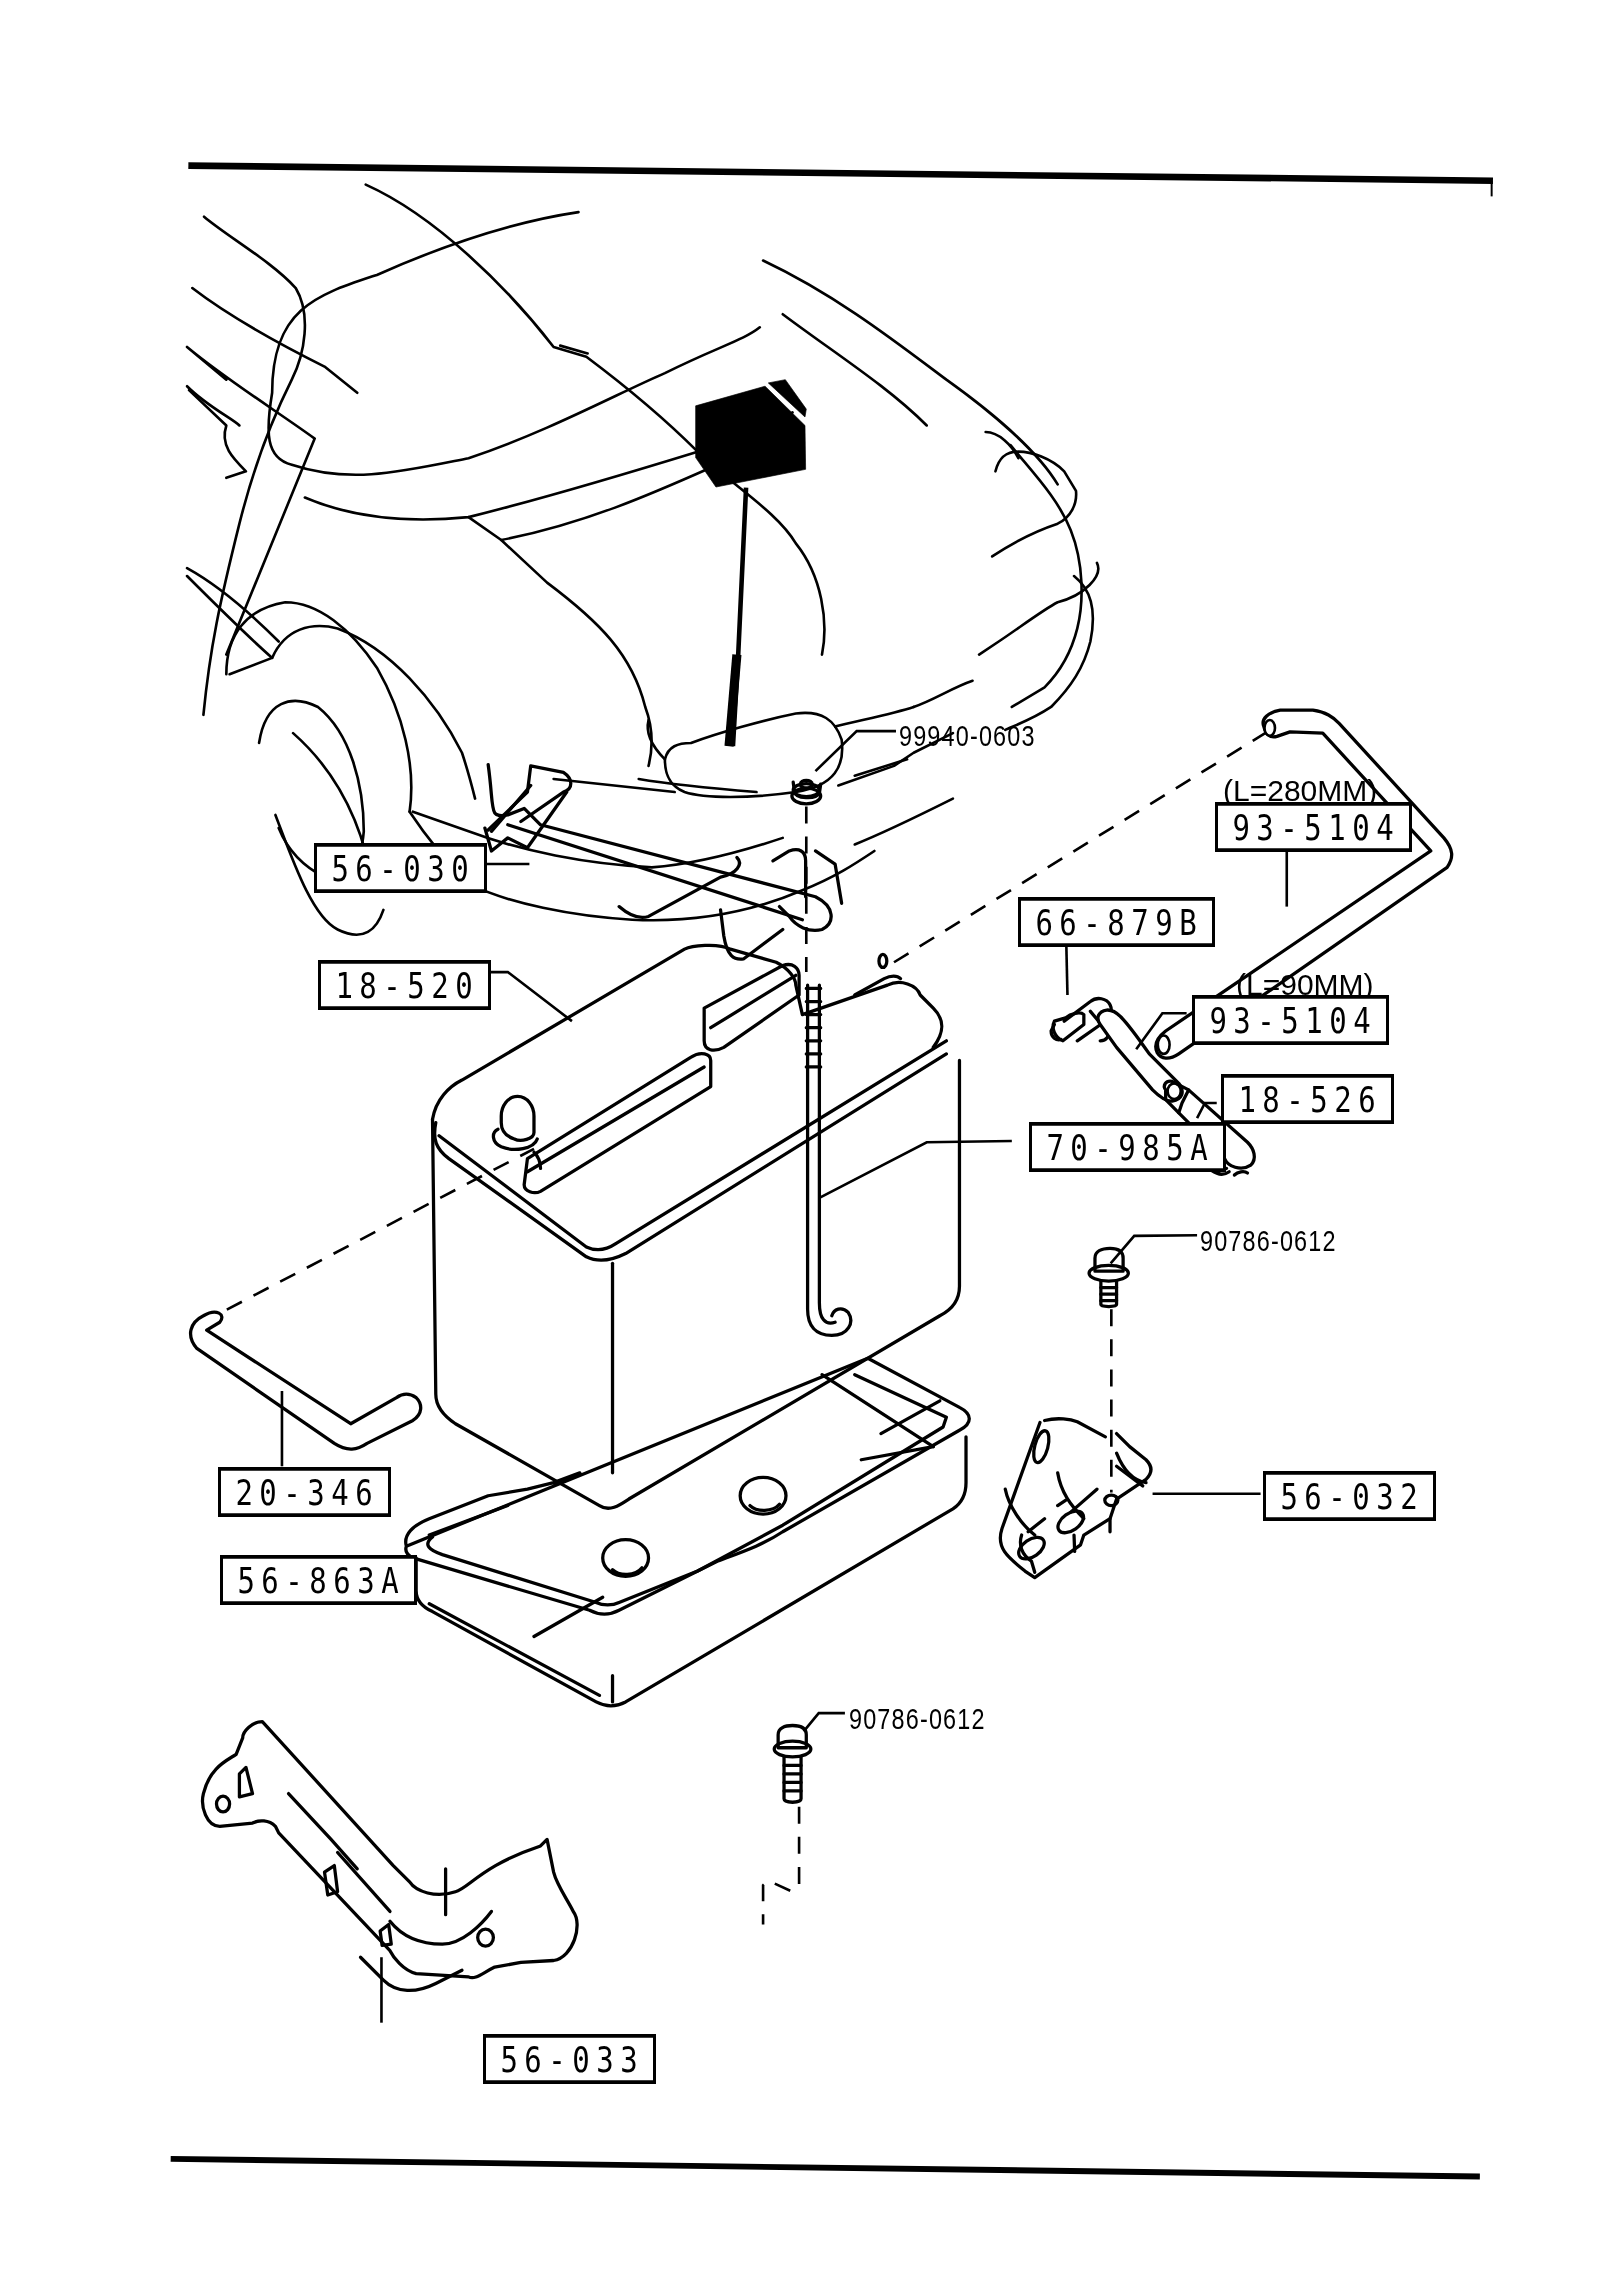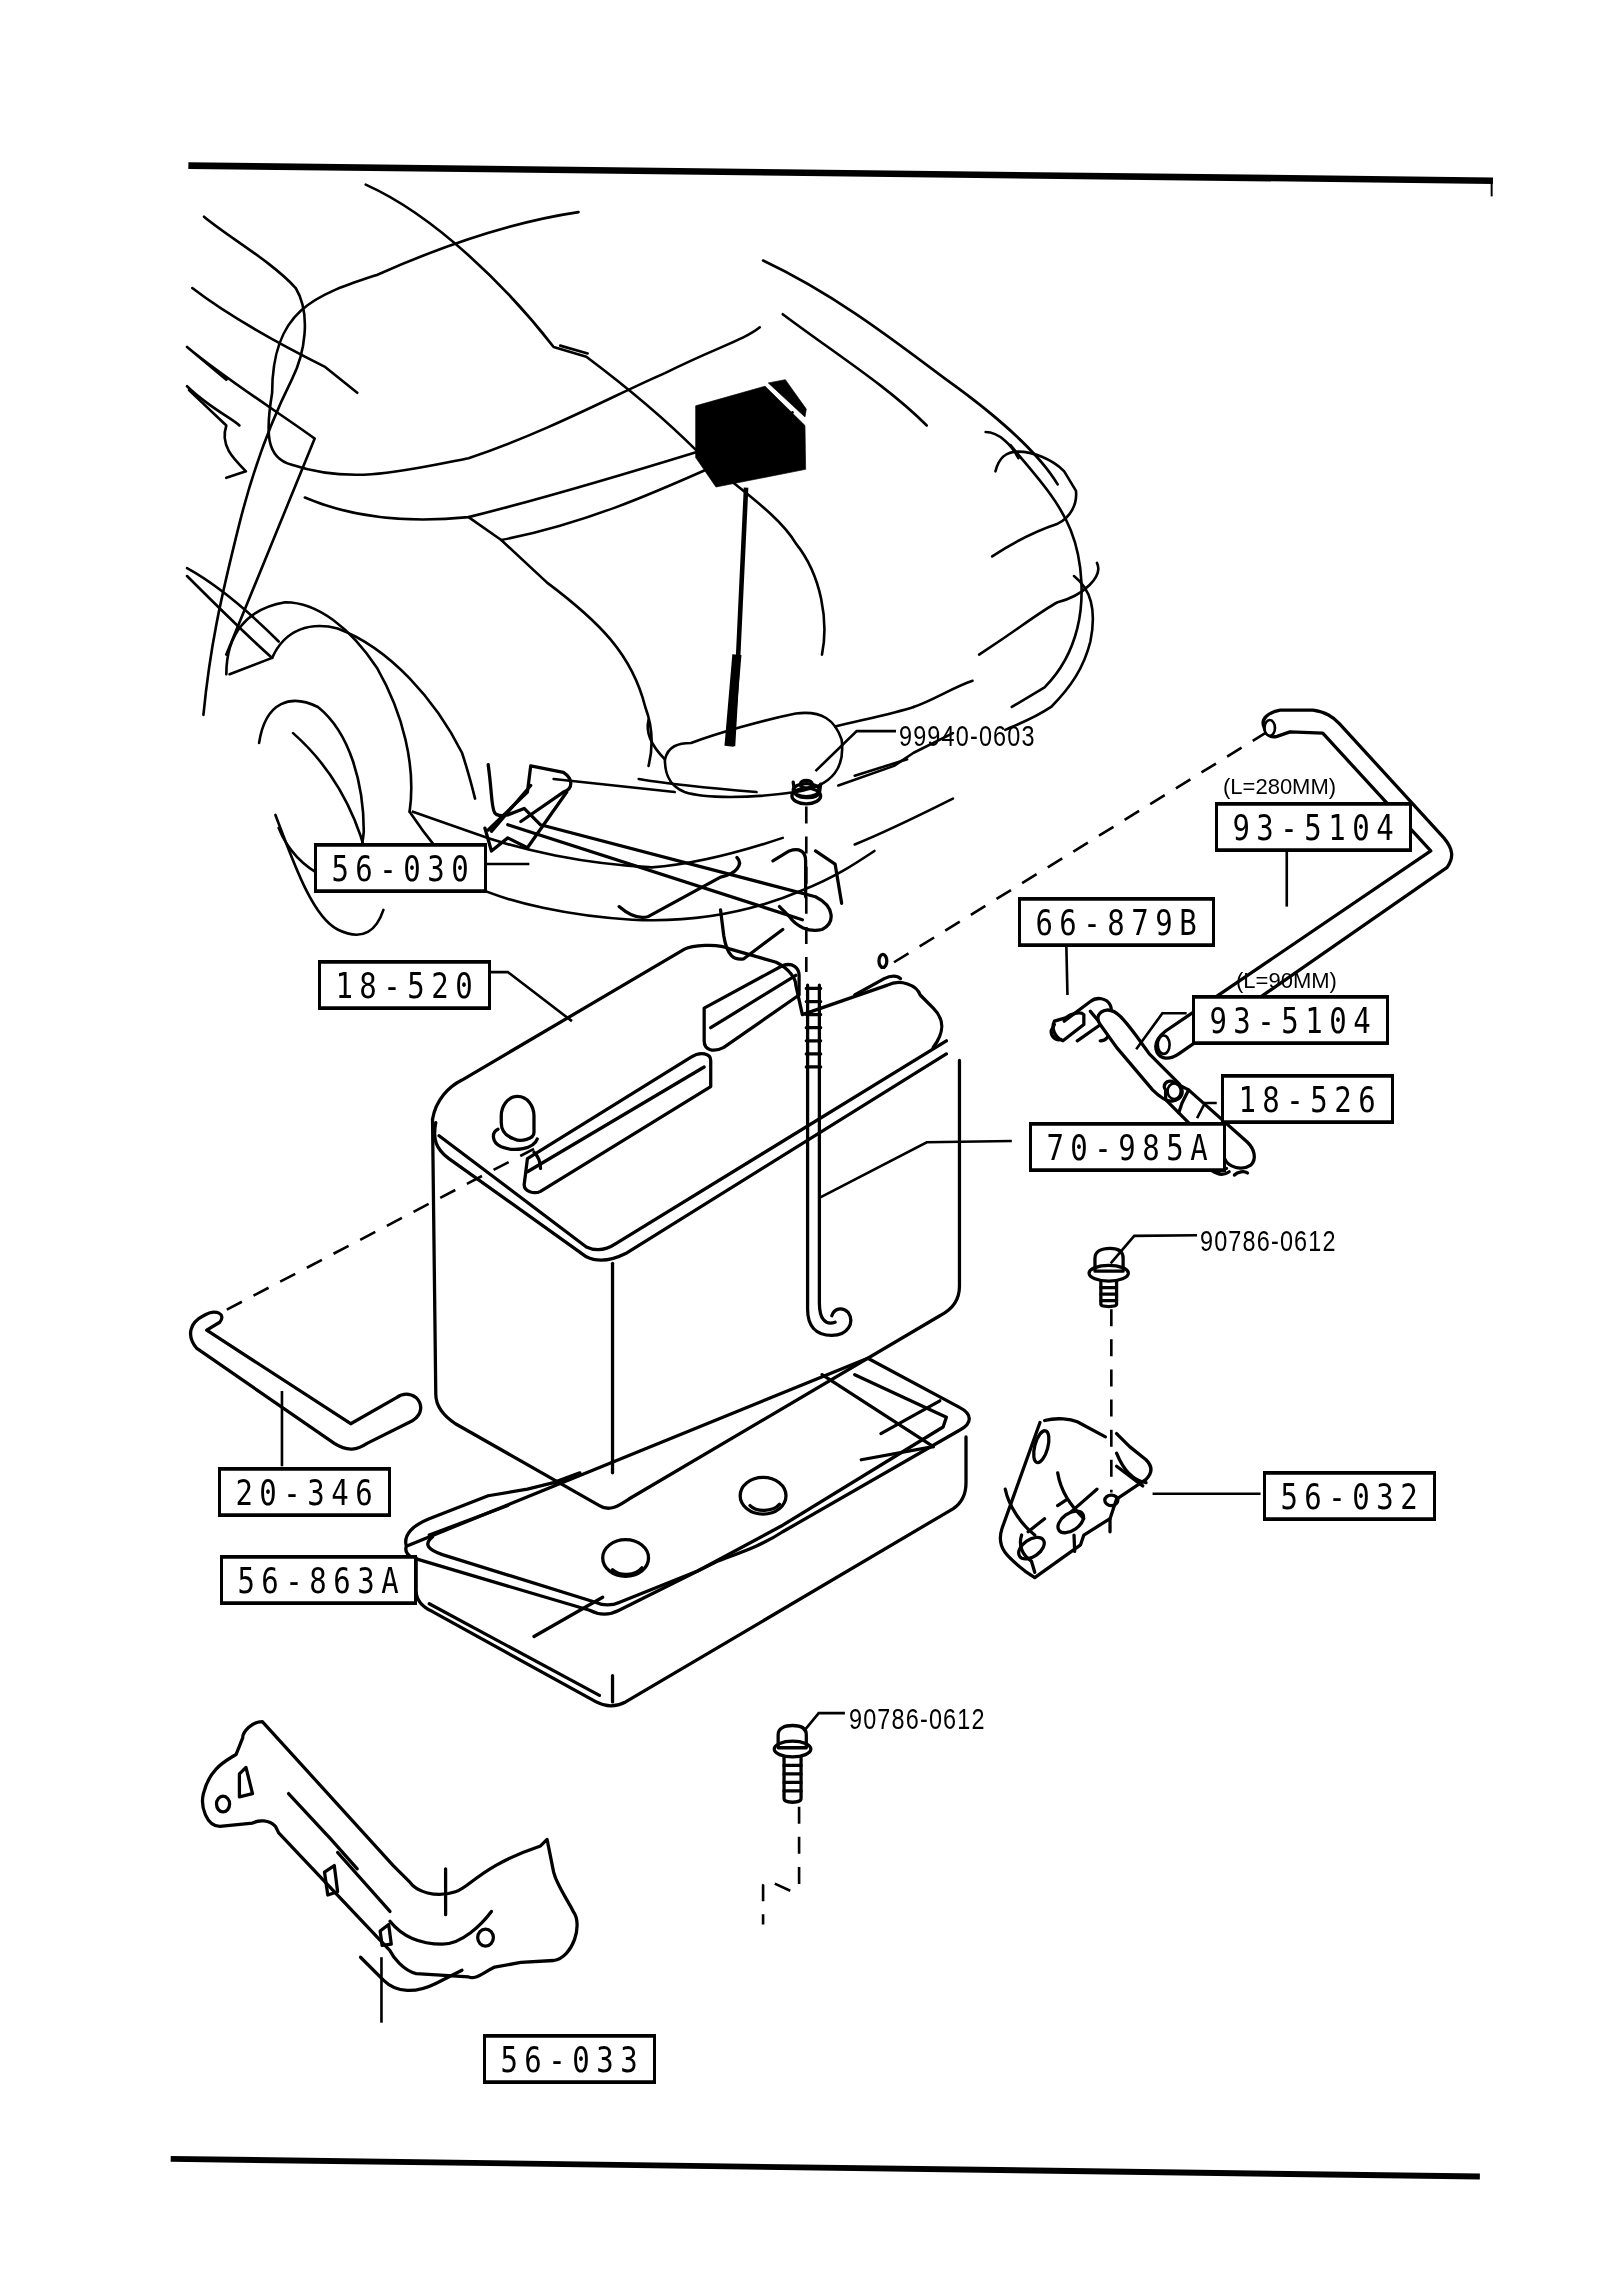--- a/index.html
+++ b/index.html
@@ -16,21 +16,21 @@
     position: absolute; border: 3.3px solid #000; background: #fff;
     font-family: "DejaVu Sans Mono", monospace; font-size: 29px; letter-spacing: 6.5px;
     line-height: 34px; height: 34px; padding: 0 9.2px 0 14.4px; color: #000;
     transform: scaleY(1.25); transform-origin: left top; white-space: nowrap;
   }
   .partnum {
     position: absolute; font-family: "Liberation Sans", sans-serif; font-size: 26px; color: #000;
     letter-spacing: 1.3px; white-space: nowrap; transform: scaleX(0.9) scaleY(1.15); transform-origin: left top;
   }
   .note {
-    position: absolute; font-family: "Liberation Sans", sans-serif; font-size: 22px; color: #000; white-space: nowrap;
+    position: absolute; font-family: "Liberation Sans", sans-serif; font-size: 30px; color: #000; white-space: nowrap;
   }
 </style>
 </head>
 <body>
 
 <div id="sheet">
 
 <svg width="1624" height="2295" viewBox="0 0 2480 3506">
 
   <path d="M272 253 L2265 276" stroke="#000" stroke-width="10" fill="none"></path>

